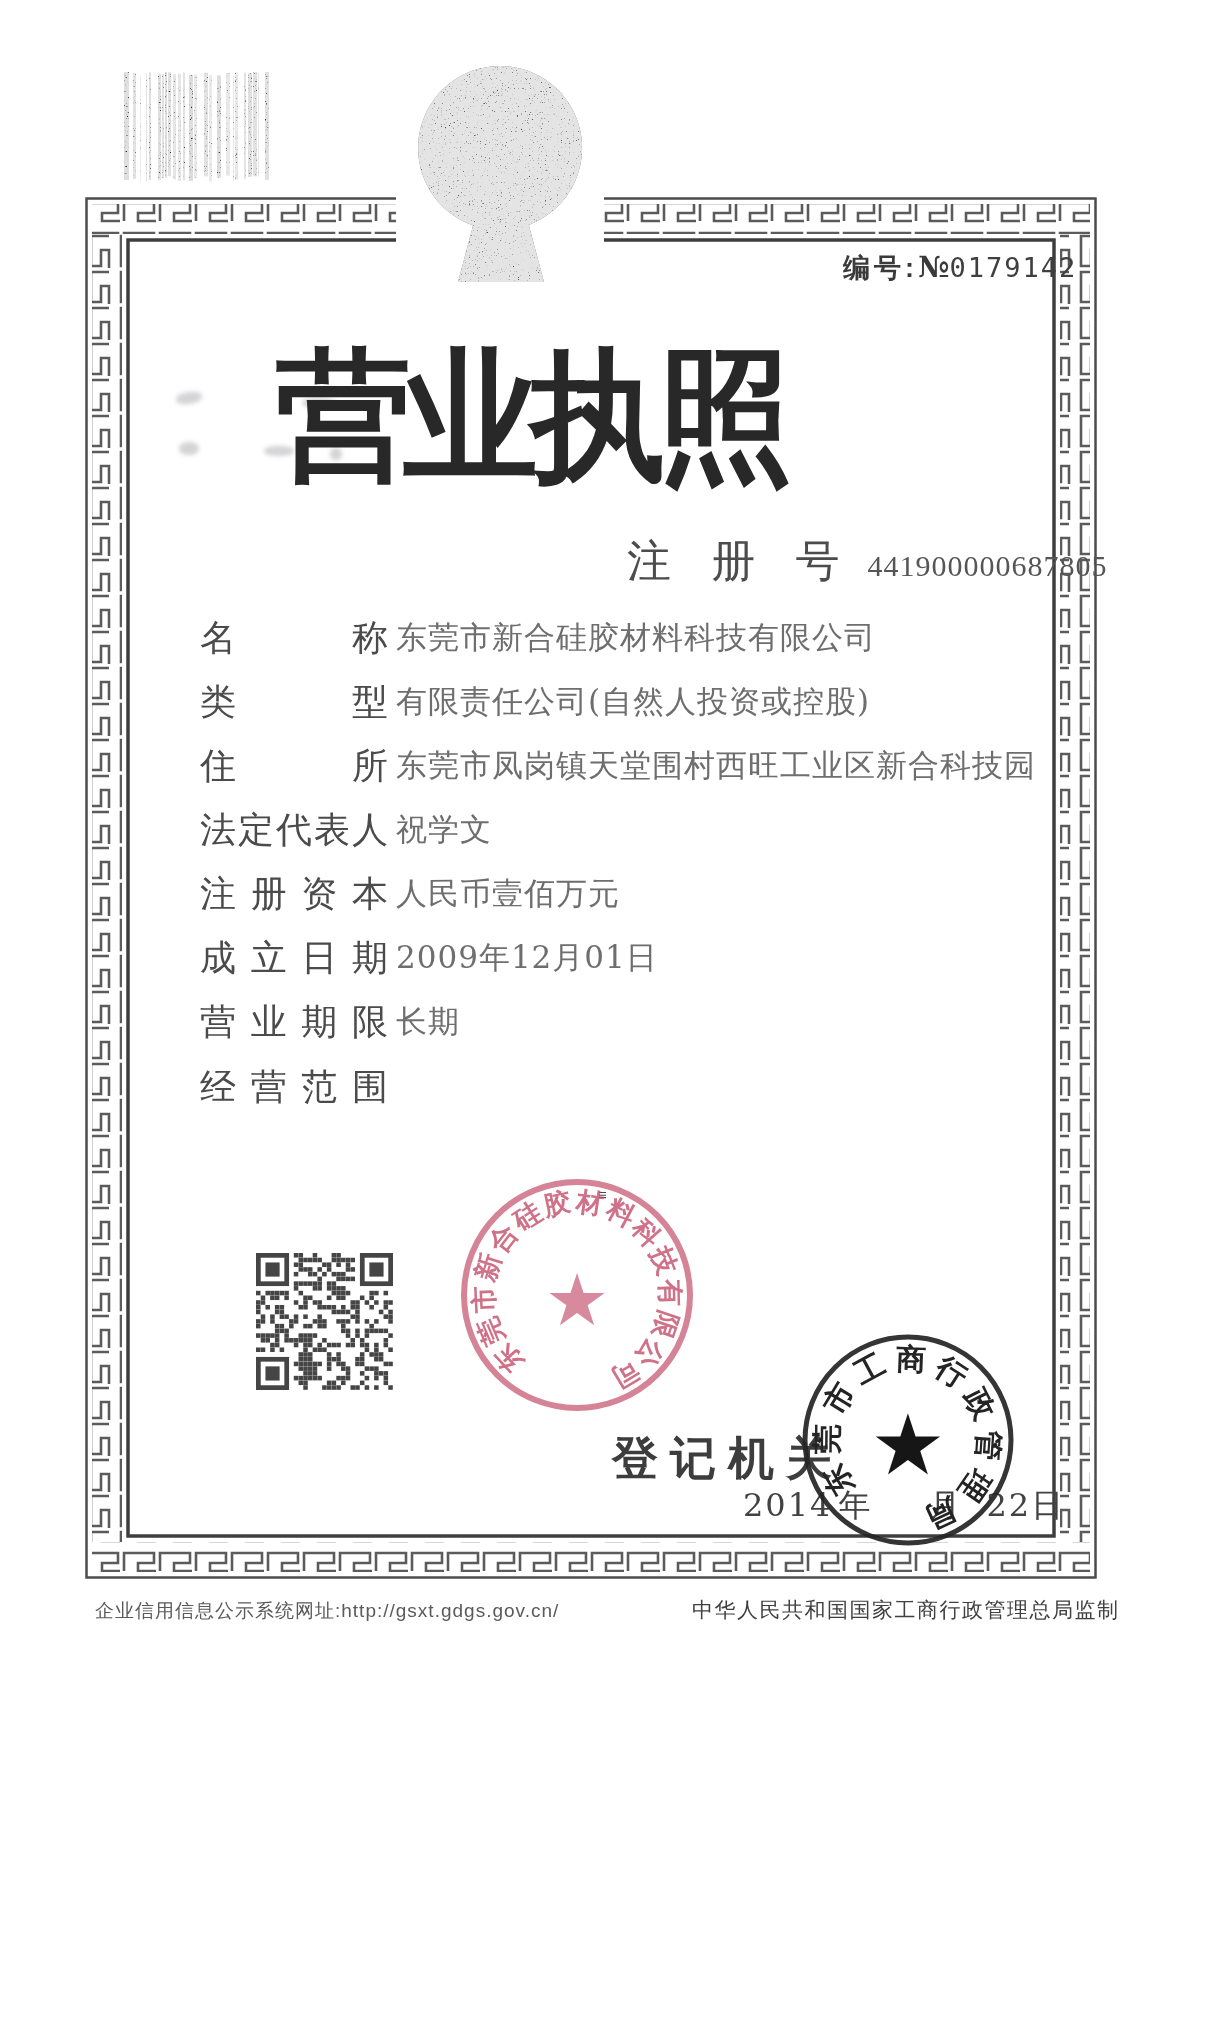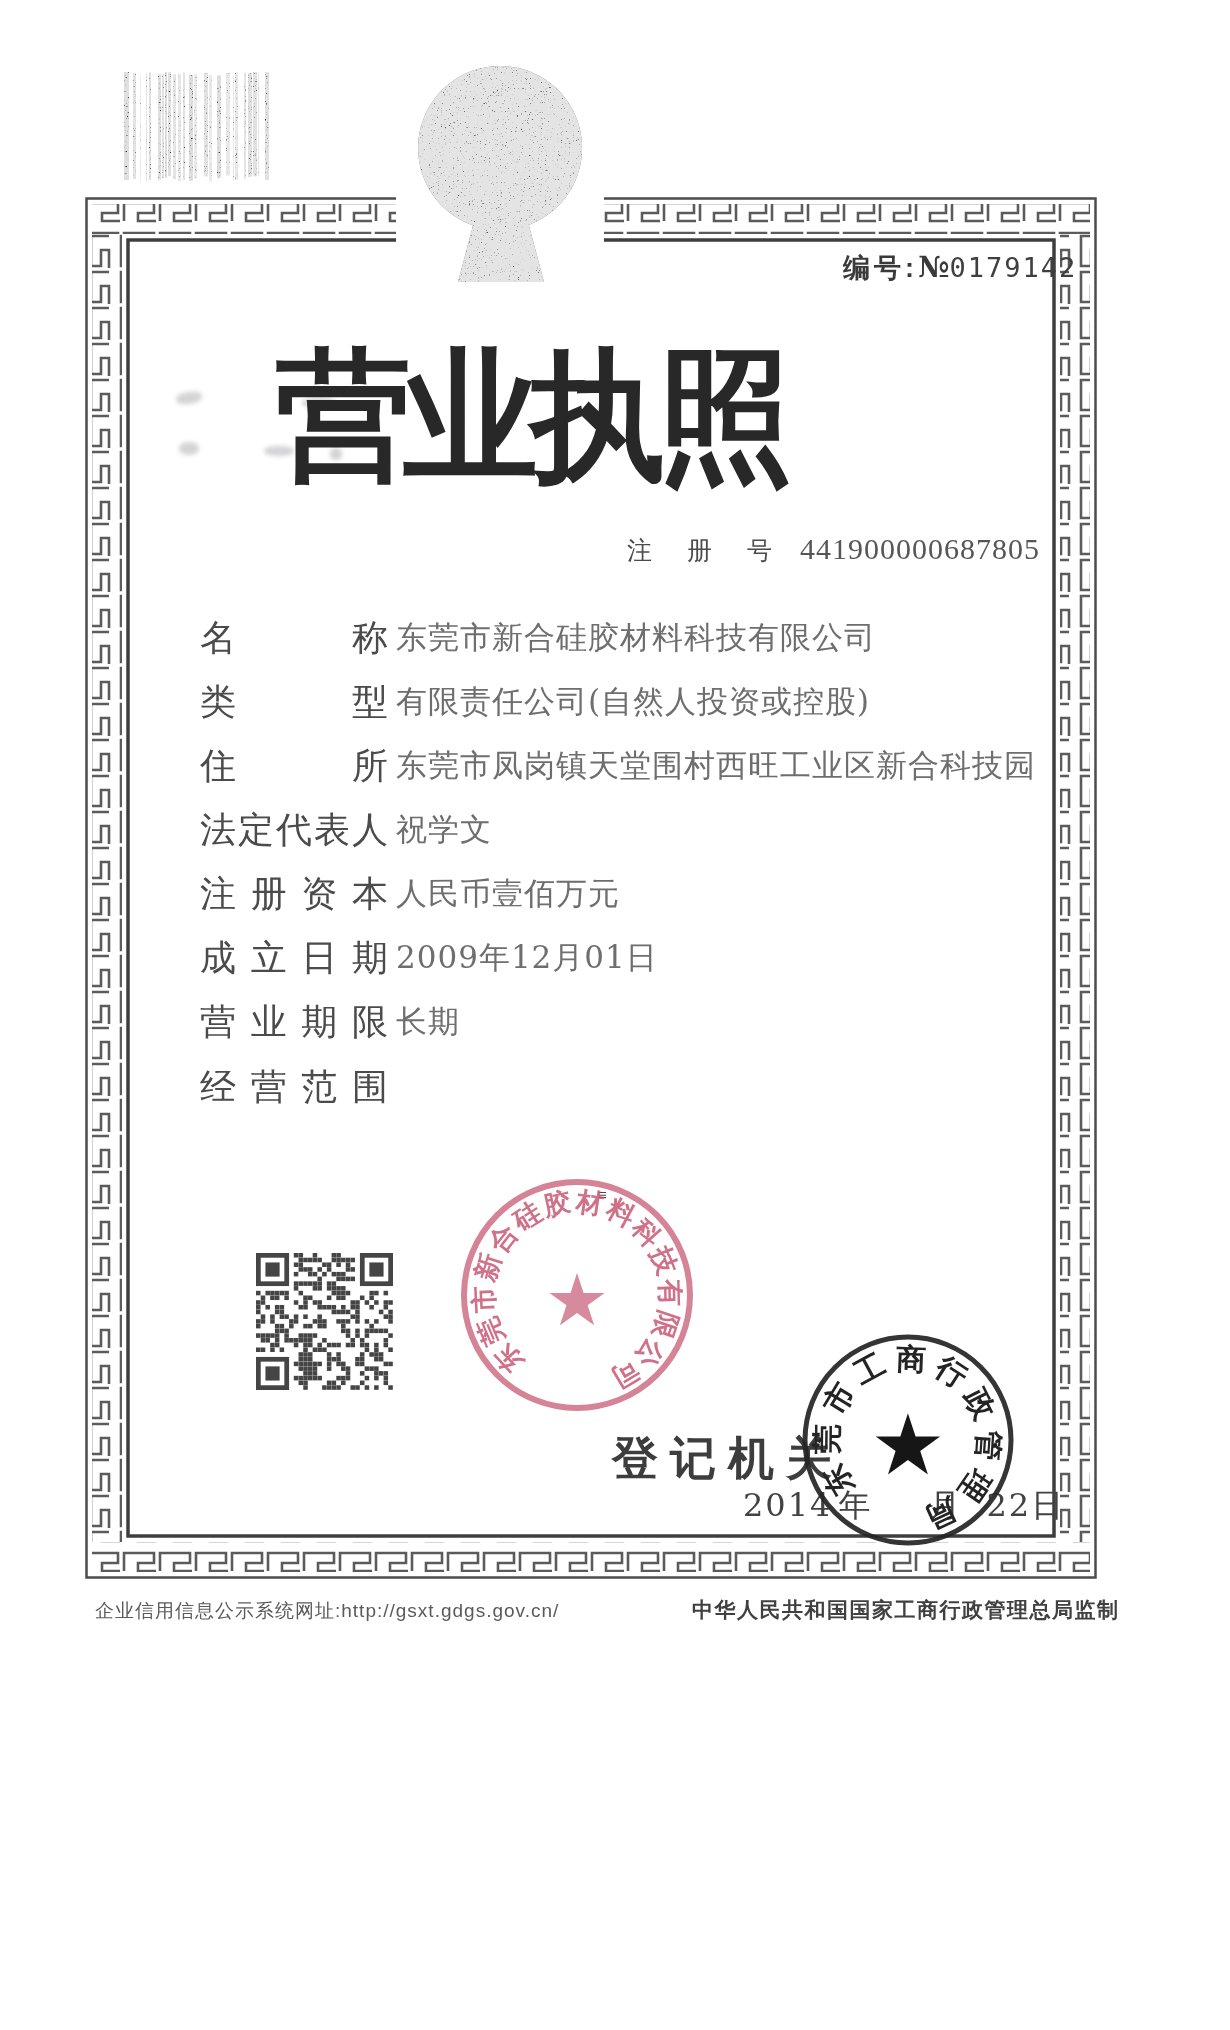--- a/index.html
+++ b/index.html
@@ -17,21 +17,21 @@
           color:#3a3a3a;z-index:4;}
   .serial .lbl{font-size:27px;font-weight:700;letter-spacing:4px;}
   .serial .sym{font-size:29px;font-weight:800;font-family:"DejaVu Serif",serif;}
   .serial .num{font-size:27px;font-family:"DejaVu Sans Mono",monospace;color:#3f3f3f;letter-spacing:2px;}
   
   .title{position:absolute;left:276px;top:322px;margin:0;font-size:142px;font-weight:900;
          color:#282828;letter-spacing:-8px;white-space:nowrap;transform:scaleX(.95);
          transform-origin:left top;z-index:4;font-family:"DejaVu Sans",sans-serif;}
   
   .regline{position:absolute;left:627px;top:532px;display:flex;align-items:baseline;z-index:4;}
-  .reg-label{font-size:25px;color:#4c4c4c;letter-spacing:14px;font-weight:500;white-space:nowrap;}
+  .reg-label{font-size:44px;color:#4c4c4c;letter-spacing:14px;font-weight:500;white-space:nowrap;}
   .reg-num{font-size:30px;color:#565656;font-family:Liberation Serif, serif;margin-left:14px;letter-spacing:1px;}
   
   .fields{position:absolute;left:200px;top:606px;width:812px;z-index:4;}
   .frow{display:flex;align-items:center;height:64px;}
   .flabel{flex:0 0 188px;font-size:36px;color:#4b4b4b;font-weight:500;line-height:1.05;
           text-align:justify;text-align-last:justify;}
   .fvalue{margin-left:8px;font-size:31px;color:#6e6e6e;font-family:"DejaVu Serif",serif;
           letter-spacing:1px;white-space:nowrap;}
   .frow.scope{align-items:flex-start;height:auto;}
   .frow.scope .flabel{padding-top:14px;}
@@ -50,21 +50,21 @@
             color:#424242;z-index:5;}
   .d-num{font-size:32px;font-family:"DejaVu Serif",serif;letter-spacing:2px;}
   .d-ch{font-size:32px;}
   .gap-month{margin-left:58px;}
   .gap-year{margin-left:6px;}
   .gap-day{margin-left:26px;}
   
   .footer-left{position:absolute;left:95px;top:1598px;font-size:19px;color:#5a5a5a;
                letter-spacing:1px;z-index:4;}
   .footer-right{position:absolute;left:692px;top:1596px;font-size:21px;color:#404040;
-                font-weight:700;letter-spacing:1.5px;z-index:4;}
+                font-weight:400;letter-spacing:1.5px;z-index:4;}
   
   .artifact{position:absolute;background:rgba(90,90,96,.26);filter:blur(2px);
             border-radius:45%;z-index:2;}
   .a1{left:176px;top:392px;width:26px;height:12px;transform:rotate(-8deg);}
   .a2{left:302px;top:398px;width:34px;height:10px;}
   .a3{left:179px;top:442px;width:20px;height:13px;}
   .a4{left:264px;top:446px;width:30px;height:10px;}
   .a5{left:330px;top:448px;width:12px;height:12px;}
 </style>
 </head>

